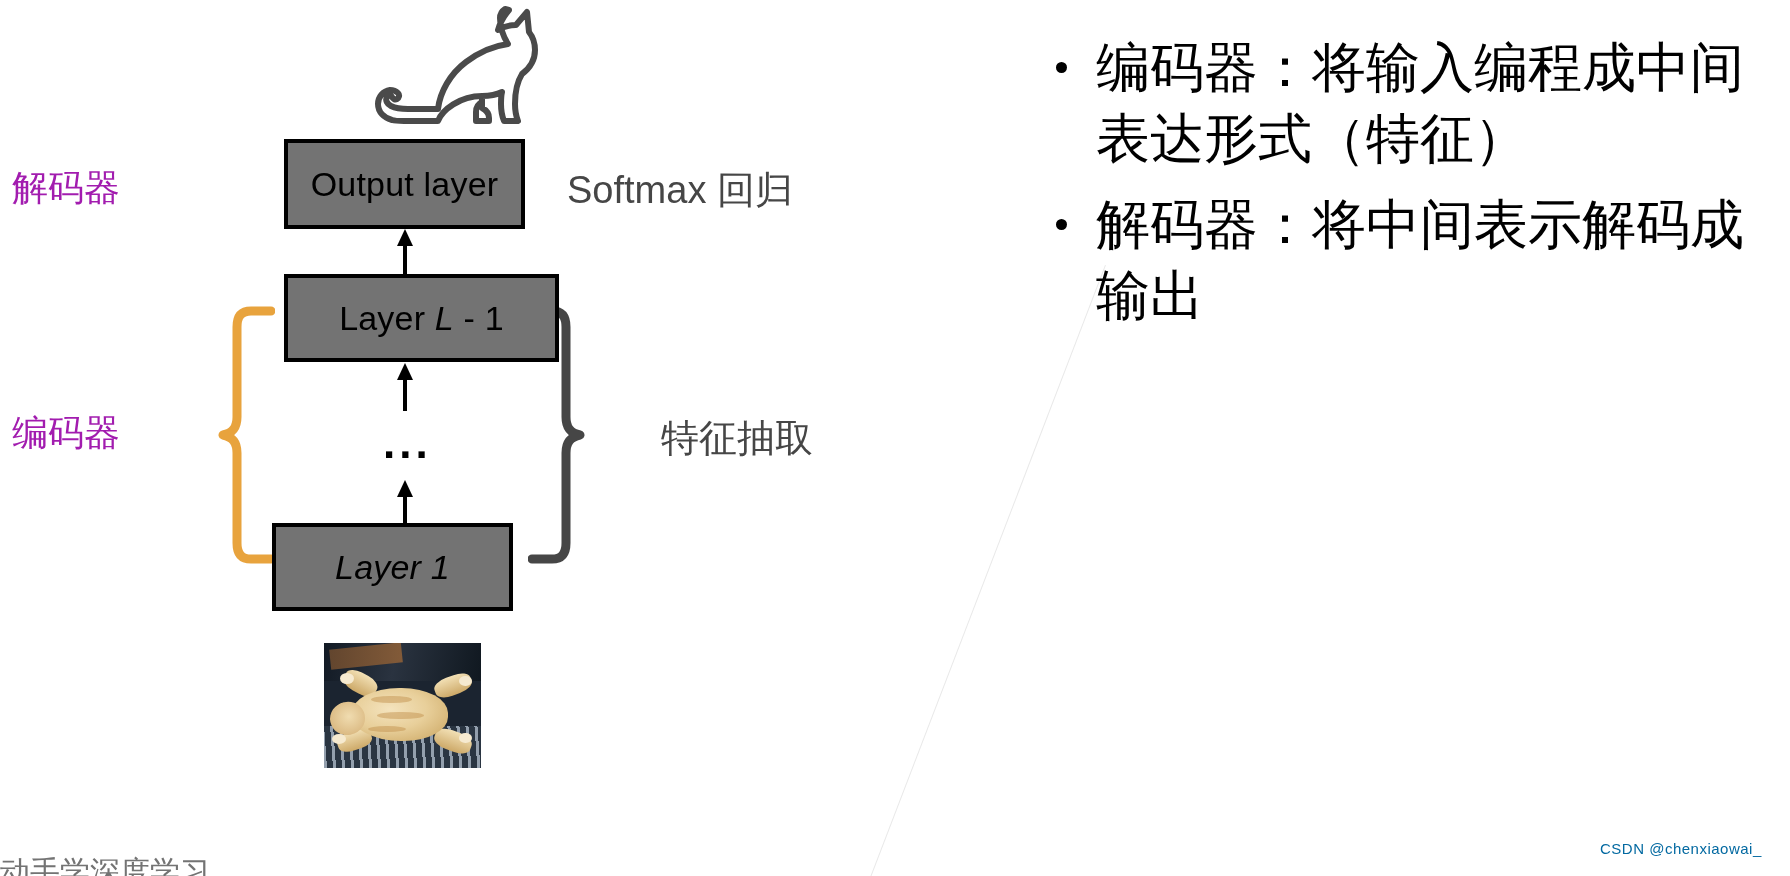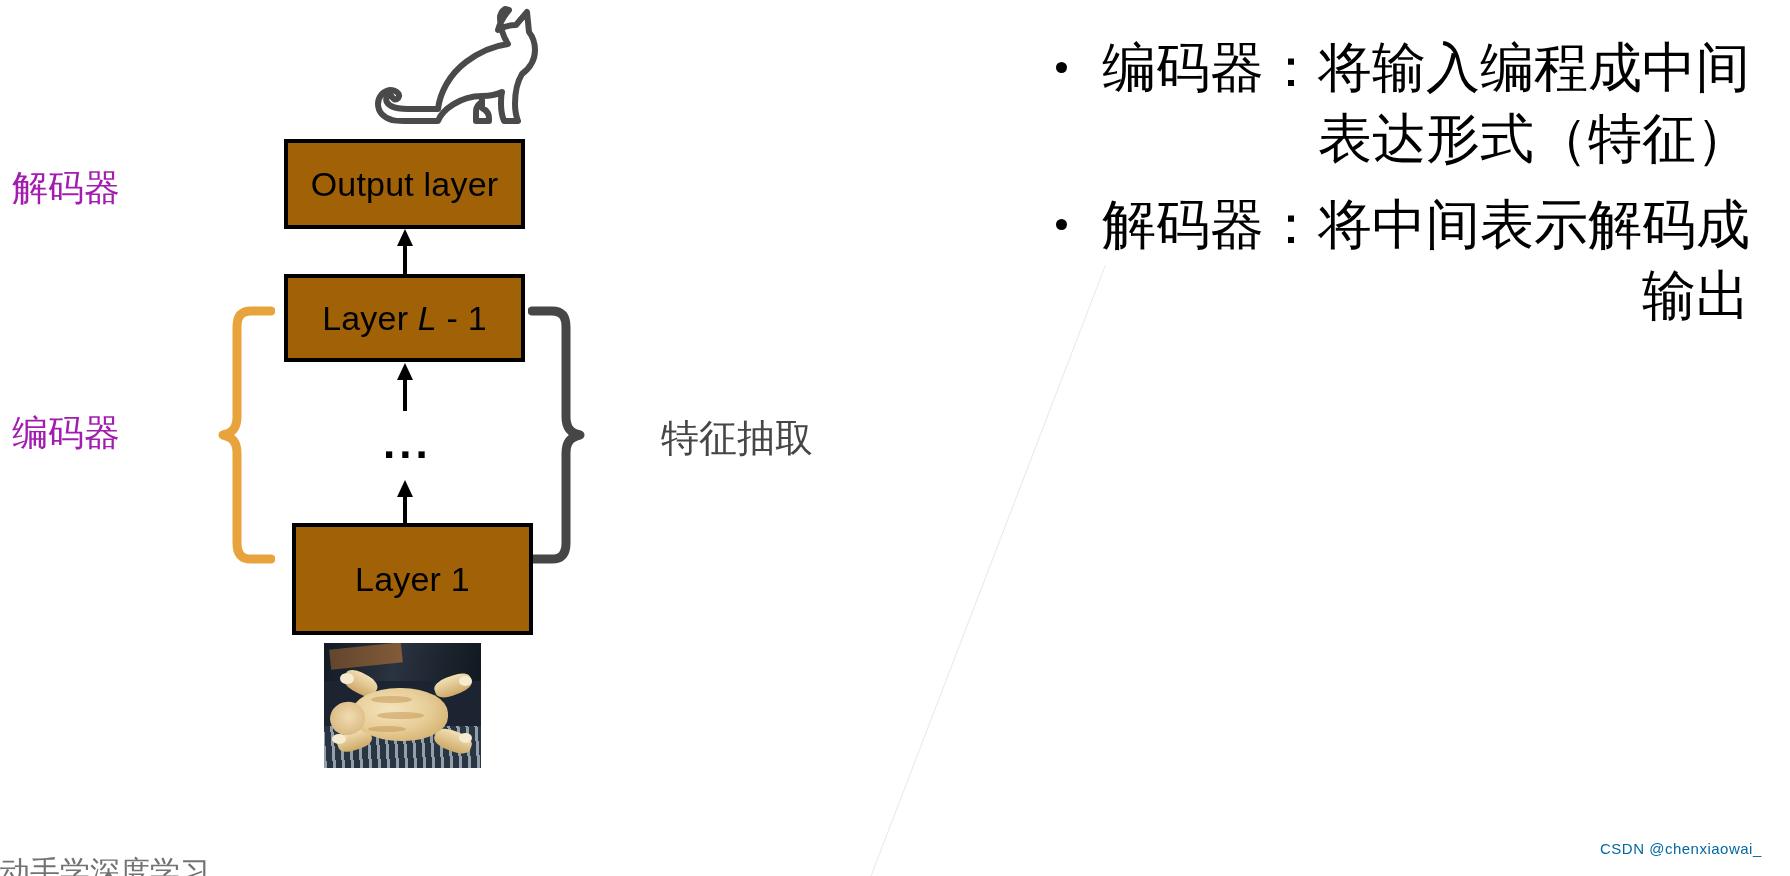--- a/index.html
+++ b/index.html
@@ -14,21 +14,21 @@
     position: relative;
     width: 1790px;
     height: 876px;
     background: #ffffff;
     overflow: hidden;
   }
 
   
   .layer-box {
     position: absolute;
-    background: #a16207;
+    background: #737373;
     border: 4px solid #000000;
     box-sizing: border-box;
     display: flex;
     align-items: center;
     justify-content: center;
     color: #000000;
     font-size: 34px;
     letter-spacing: 0.2px;
   }
   .layer-box .italic-l { font-style: italic; }
@@ -122,21 +122,20 @@
   .bullets {
     position: absolute;
     color: #000000;
     font-size: 54px;
     line-height: 1.32;
   }
   .bullet-item {
     position: relative;
     padding-left: 46px;
     margin-bottom: 14px;
-    text-align: right;
   }
   .bullet-dot {
     position: absolute;
     left: 6px;
     top: 30px;
     width: 11px;
     height: 11px;
     border-radius: 50%;
     background: #000000;
   }
@@ -206,20 +205,21 @@
                C173,36 170,27 170,18
                C170,14 172,11 175,9
                Z" fill="none" stroke="#4a4a4a" stroke-width="6" stroke-linejoin="round" stroke-linecap="round"></path>
     </svg>
   </div>
 
   <div class="side-label orange" style="left:12px; top:166px;">解码器</div>
 
   <div class="side-label orange" style="left:12px; top:411px;">编码器</div>
 
+  <div class="side-label gray" style="left:567px; top:168px; font-size:38px;">Softmax 回归</div>
 
   <div class="side-label gray" style="left:661px; top:416px; font-size:38px;">特征抽取</div>
 
   <div class="brace" style="left:205px; top:305px;">
     <svg width="70" height="260" viewBox="0 0 70 260" xmlns="http://www.w3.org/2000/svg">
       <path d="M66,6 L46,6 C36,6 32,12 32,22 L32,112 C32,122 28,128 18,130
                C28,132 32,138 32,148 L32,238 C32,248 36,254 46,254 L66,254" fill="none" stroke="#E8A33D" stroke-width="9" stroke-linecap="round" stroke-linejoin="round"></path>
     </svg>
   </div>
 
@@ -234,41 +234,41 @@
     <span>Output layer</span>
   </div>
 
   <div class="arrow-up" style="left:385px; top:229px; height:45px;">
     <svg width="40" height="45" viewBox="0 0 40 45" xmlns="http://www.w3.org/2000/svg">
       <line x1="20" y1="45" x2="20" y2="12" stroke="#000" stroke-width="4"></line>
       <polygon points="20,0 12,17 28,17" fill="#000"></polygon>
     </svg>
   </div>
 
-  <div class="layer-box" style="left:284px; top:274px; width:241px; height:88px;">
+  <div class="layer-box" style="left:284px; top:274px; width:275px; height:88px;">
     <span><span>Layer </span><span class="italic-l">L</span><span> - 1</span></span>
   </div>
 
   <div class="arrow-up" style="left:385px; top:363px; height:48px;">
     <svg width="40" height="48" viewBox="0 0 40 48" xmlns="http://www.w3.org/2000/svg">
       <line x1="20" y1="48" x2="20" y2="12" stroke="#000" stroke-width="4"></line>
       <polygon points="20,0 12,17 28,17" fill="#000"></polygon>
     </svg>
   </div>
 
   <div class="ellipsis-dots" style="left:383px; top:421px;">...</div>
 
   <div class="arrow-up" style="left:385px; top:480px; height:52px;">
     <svg width="40" height="52" viewBox="0 0 40 52" xmlns="http://www.w3.org/2000/svg">
       <line x1="20" y1="52" x2="20" y2="12" stroke="#000" stroke-width="4"></line>
       <polygon points="20,0 12,17 28,17" fill="#000"></polygon>
     </svg>
   </div>
 
-  <div class="layer-box" style="left:292px; top:523px; width:241px; height:112px;">
+  <div class="layer-box" style="left:272px; top:523px; width:241px; height:88px;font-style:italic;">
     <span>Layer 1</span>
   </div>
 
   <div class="cat-photo" style="left:324px; top:643px; width:157px; height:125px;">
     <div class="cp-dark"></div>
     <div class="cp-wood"></div>
     <div class="cp-floor"></div>
     <div class="cp-leg a"></div>
     <div class="cp-leg b"></div>
     <div class="cp-leg c"></div>

